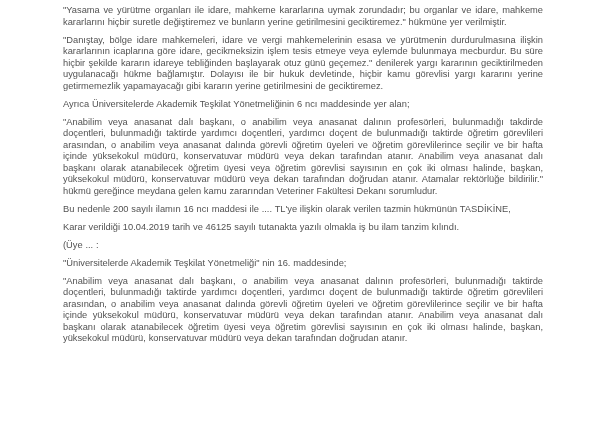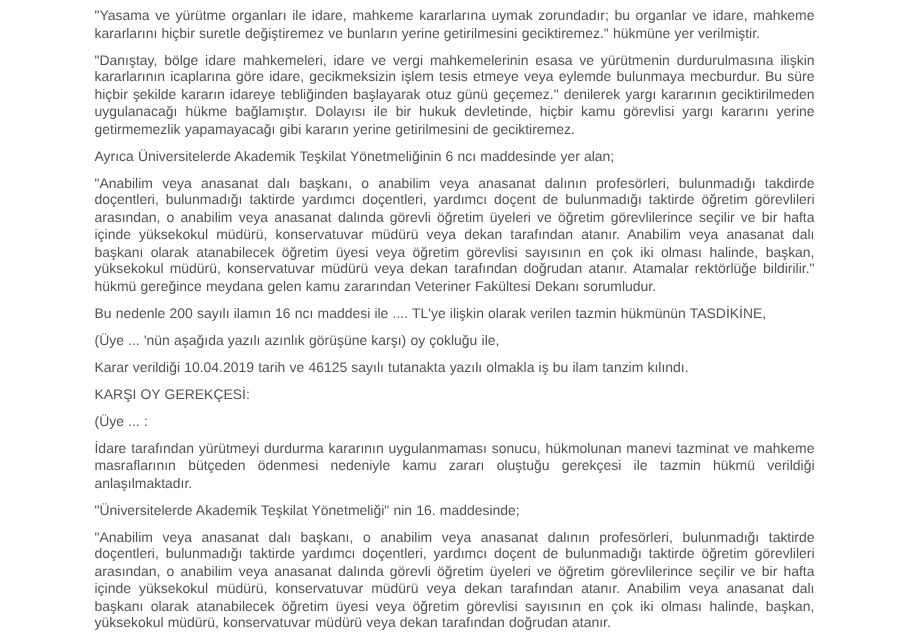--- a/index.html
+++ b/index.html
@@ -31,20 +31,17 @@
 </style>
 </head>
 <body>
 
 <div class="page">
   <p>"Yasama ve yürütme organları ile idare, mahkeme kararlarına uymak zorundadır; bu organlar ve idare, mahkeme kararlarını hiçbir suretle değiştiremez ve bunların yerine getirilmesini geciktiremez." hükmüne yer verilmiştir.</p>
   <p>"Danıştay, bölge idare mahkemeleri, idare ve vergi mahkemelerinin esasa ve yürütmenin durdurulmasına ilişkin kararlarının icaplarına göre idare, gecikmeksizin işlem tesis etmeye veya eylemde bulunmaya mecburdur. Bu süre hiçbir şekilde kararın idareye tebliğinden başlayarak otuz günü geçemez." denilerek yargı kararının geciktirilmeden uygulanacağı hükme bağlamıştır. Dolayısı ile bir hukuk devletinde, hiçbir kamu görevlisi yargı kararını yerine getirmemezlik yapamayacağı gibi kararın yerine getirilmesini de geciktiremez.</p>
   <p>Ayrıca Üniversitelerde Akademik Teşkilat Yönetmeliğinin 6 ncı maddesinde yer alan;</p>
   <p>"Anabilim veya anasanat dalı başkanı, o anabilim veya anasanat dalının profesörleri, bulunmadığı takdirde doçentleri, bulunmadığı taktirde yardımcı doçentleri, yardımcı doçent de bulunmadığı taktirde öğretim görevlileri arasından, o anabilim veya anasanat dalında görevli öğretim üyeleri ve öğretim görevlilerince seçilir ve bir hafta içinde yüksekokul müdürü, konservatuvar müdürü veya dekan tarafından atanır. Anabilim veya anasanat dalı başkanı olarak atanabilecek öğretim üyesi veya öğretim görevlisi sayısının en çok iki olması halinde, başkan, yüksekokul müdürü, konservatuvar müdürü veya dekan tarafından doğrudan atanır. Atamalar rektörlüğe bildirilir." hükmü gereğince meydana gelen kamu zararından Veteriner Fakültesi Dekanı sorumludur.</p>
   <p>Bu nedenle 200 sayılı ilamın 16 ncı maddesi ile .... TL'ye ilişkin olarak verilen tazmin hükmünün TASDİKİNE,</p>
-  <p>(Üye ... 'nün aşağıda yazılı azınlık görüşüne karşı) oy çokluğu ile,</p>
   <p>Karar verildiği 10.04.2019 tarih ve 46125 sayılı tutanakta yazılı olmakla iş bu ilam tanzim kılındı.</p>
-  <p>KARŞI OY GEREKÇESİ:</p>
   <p>(Üye ... :</p>
-  <p>İdare tarafından yürütmeyi durdurma kararının uygulanmaması sonucu, hükmolunan manevi tazminat ve mahkeme masraflarının bütçeden ödenmesi nedeniyle kamu zararı oluştuğu gerekçesi ile tazmin hükmü verildiği anlaşılmaktadır.</p>
   <p>"Üniversitelerde Akademik Teşkilat Yönetmeliği" nin 16. maddesinde;</p>
   <p>"Anabilim veya anasanat dalı başkanı, o anabilim veya anasanat dalının profesörleri, bulunmadığı taktirde doçentleri, bulunmadığı taktirde yardımcı doçentleri, yardımcı doçent de bulunmadığı taktirde öğretim görevlileri arasından, o anabilim veya anasanat dalında görevli öğretim üyeleri ve öğretim görevlilerince seçilir ve bir hafta içinde yüksekokul müdürü, konservatuvar müdürü veya dekan tarafından atanır. Anabilim veya anasanat dalı başkanı olarak atanabilecek öğretim üyesi veya öğretim görevlisi sayısının en çok iki olması halinde, başkan, yüksekokul müdürü, konservatuvar müdürü veya dekan tarafından doğrudan atanır.</p>
 </div>
 
 </body></html>

